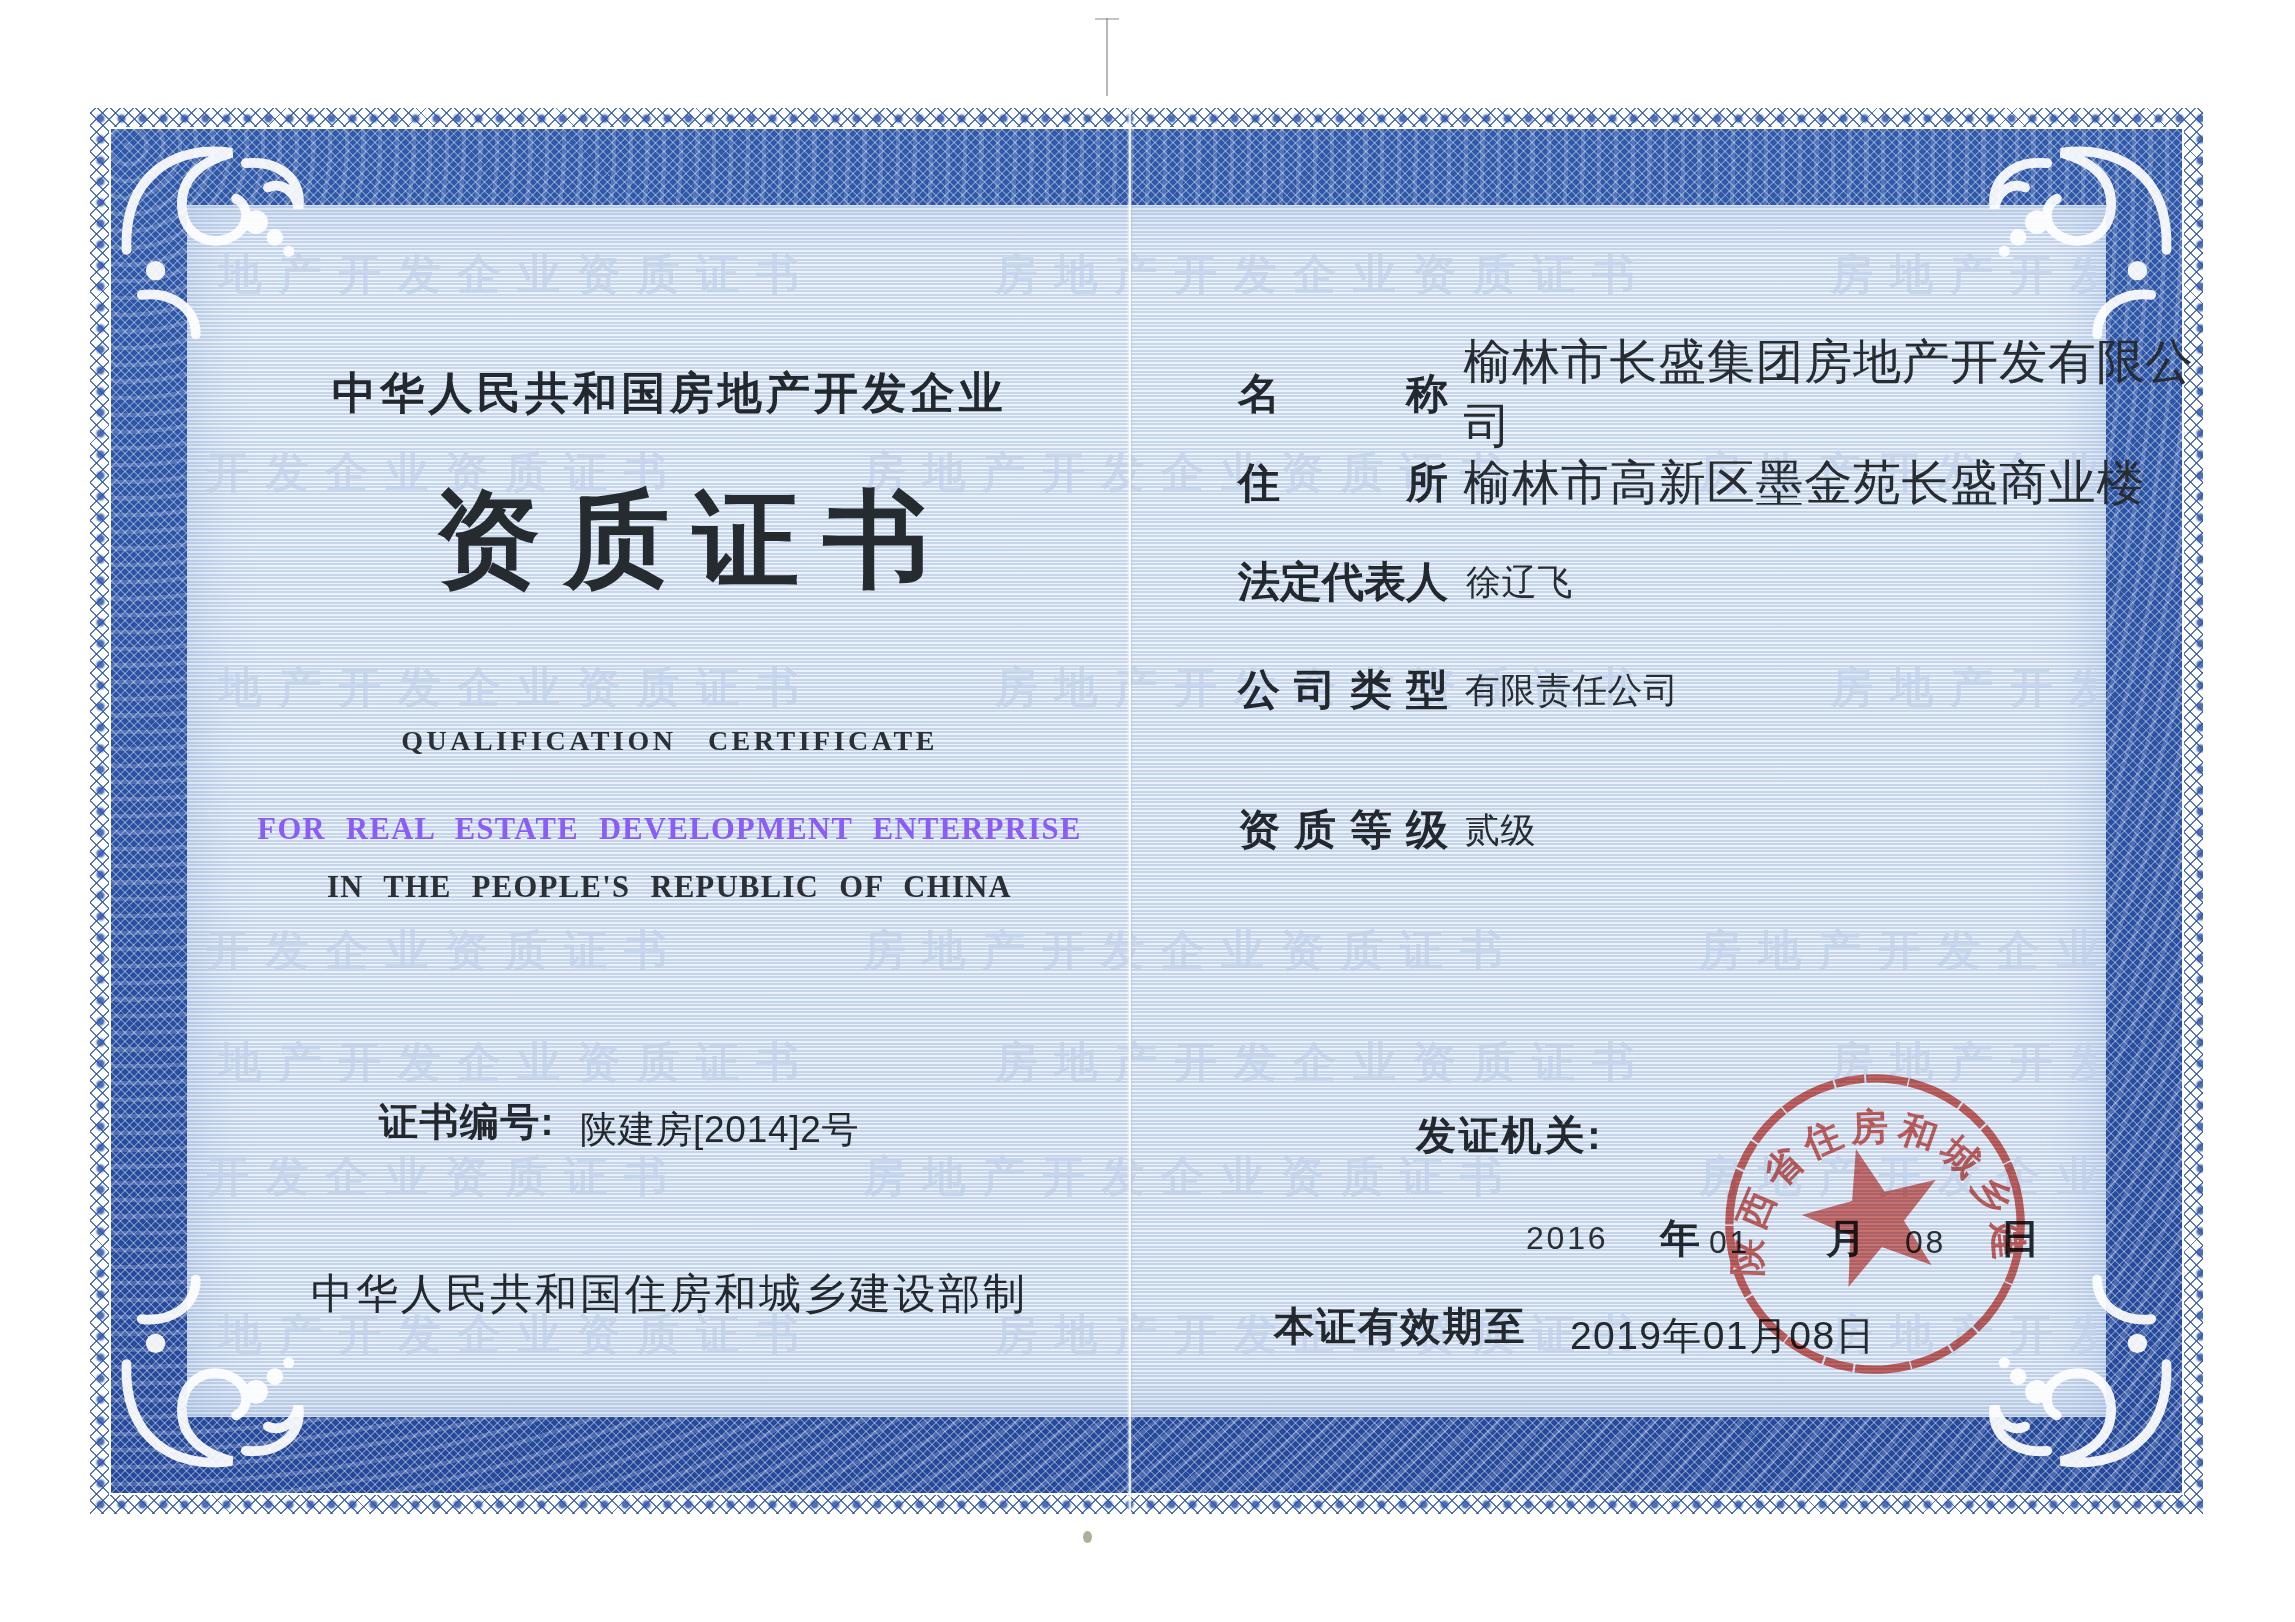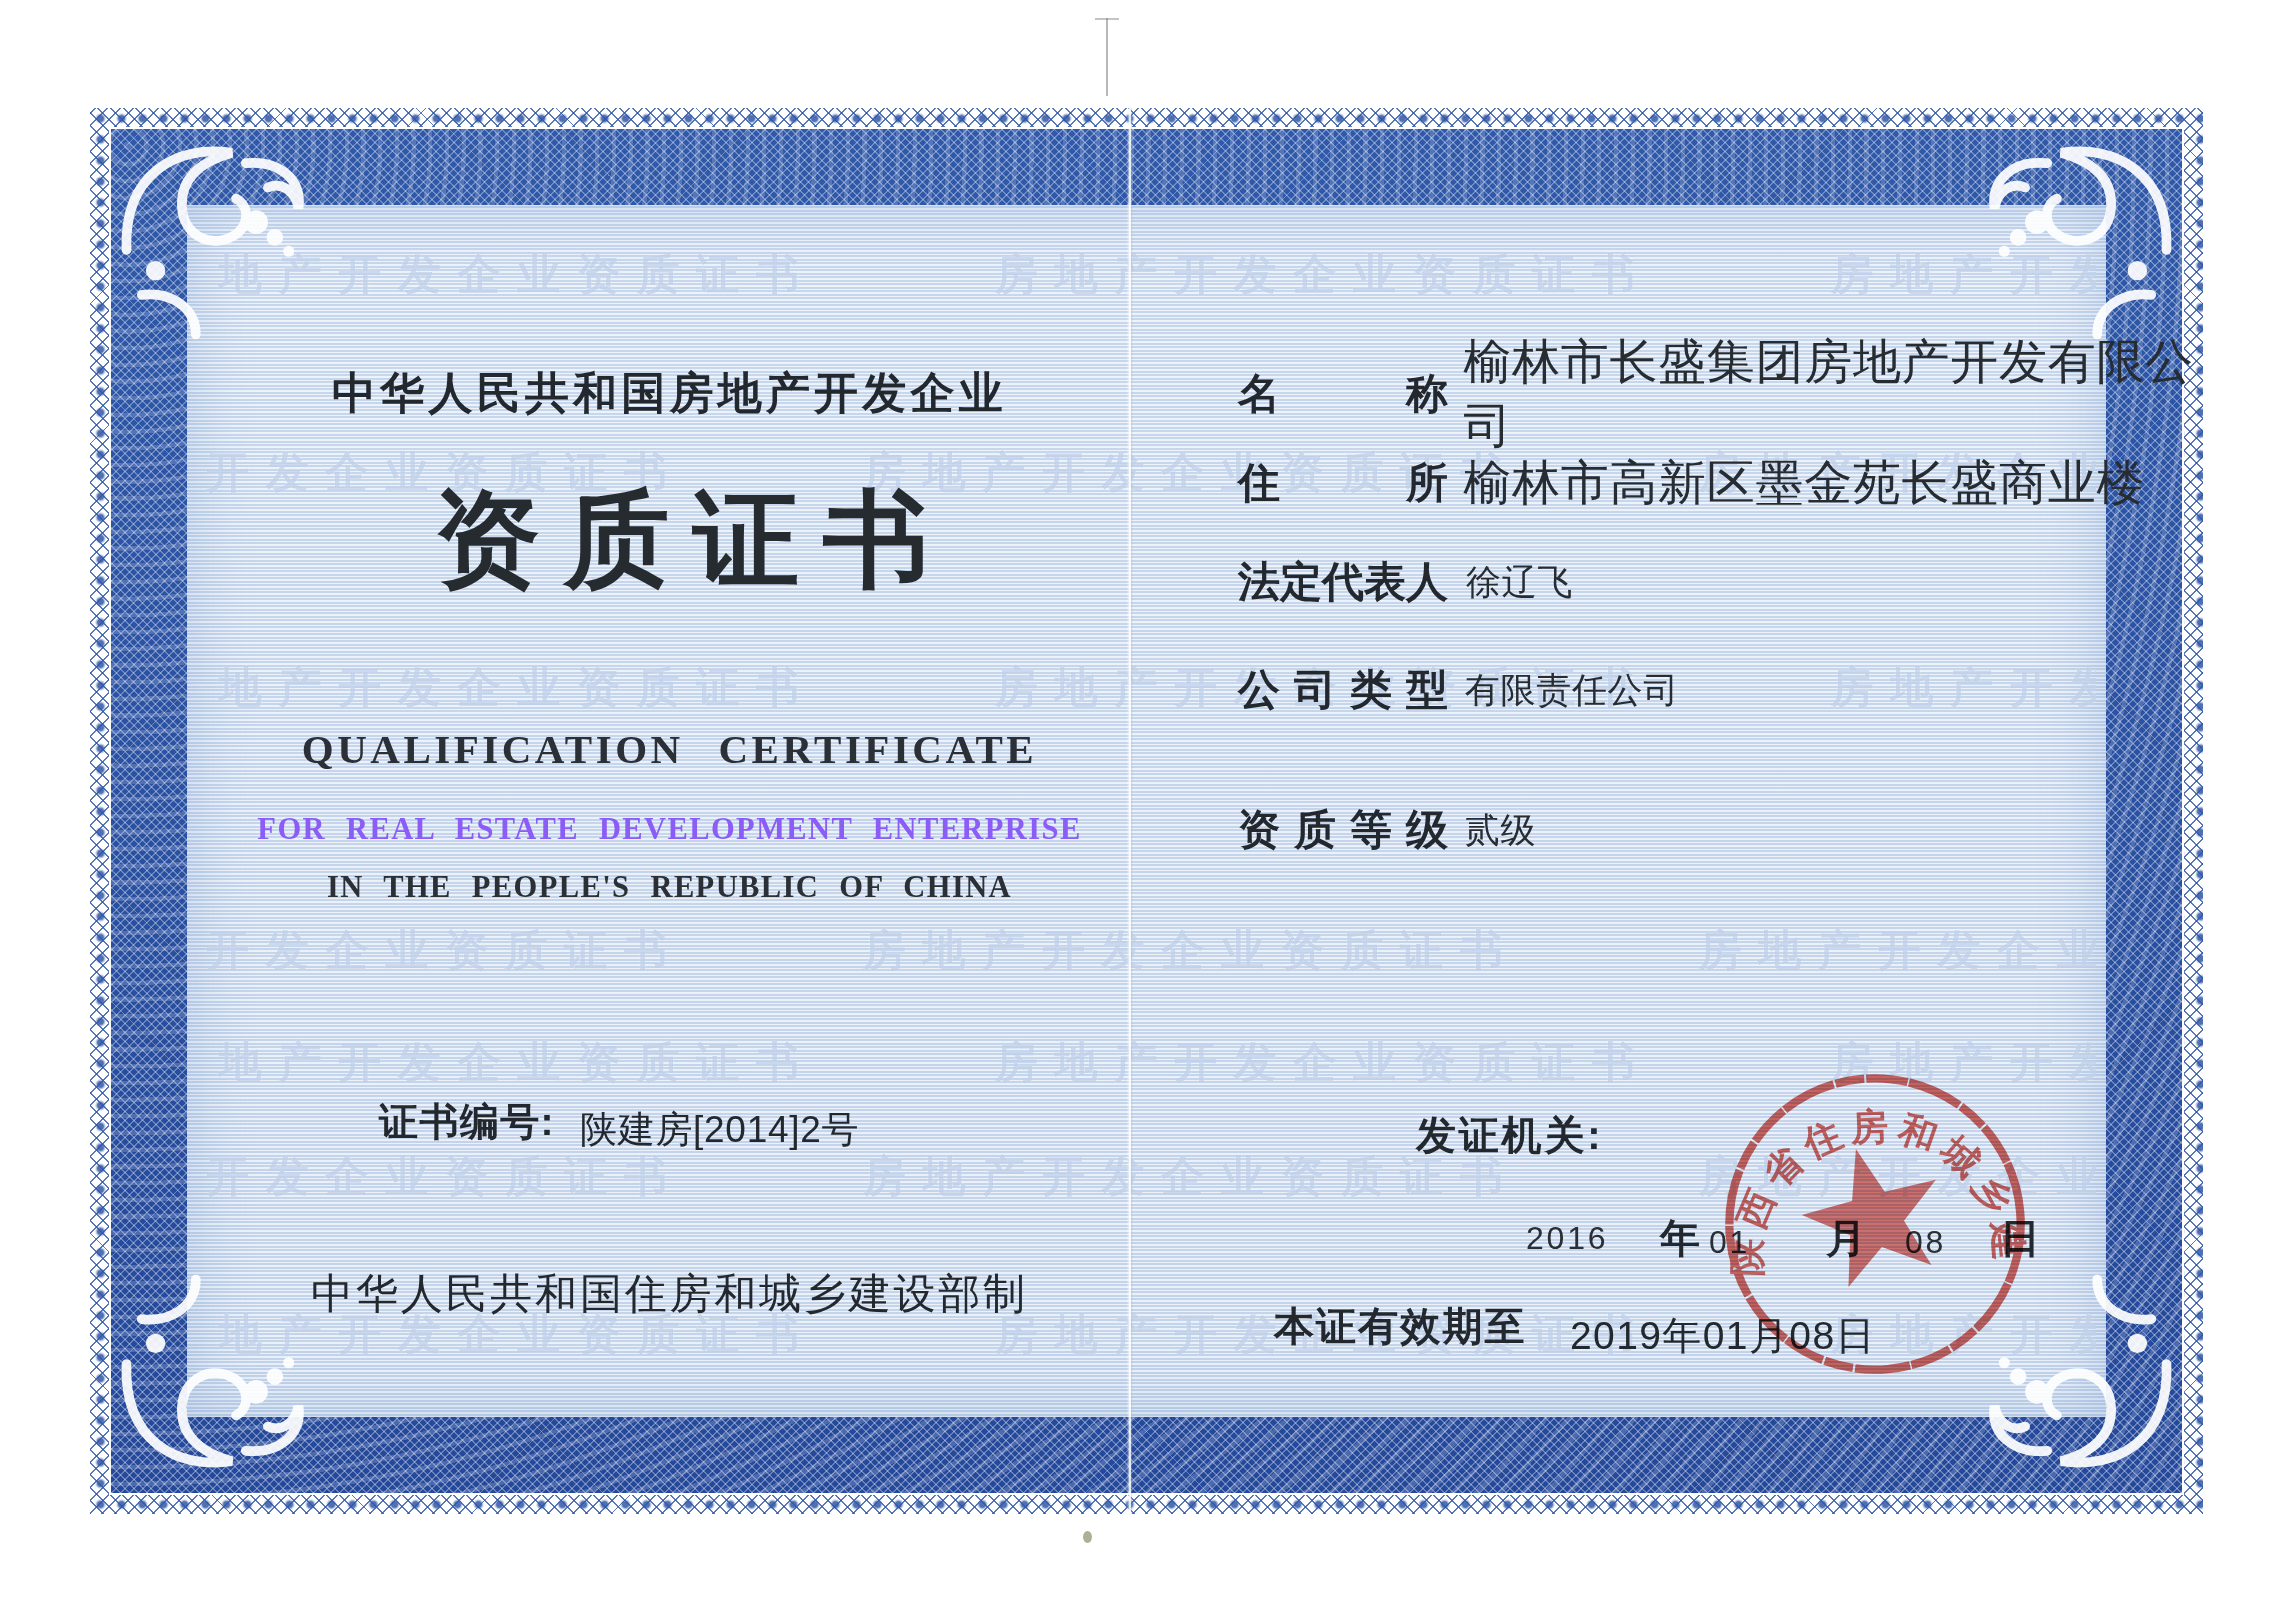--- a/index.html
+++ b/index.html
@@ -46,21 +46,21 @@
      background:rgba(255,255,255,.85);box-shadow:0.7px 0 1.4px rgba(120,140,175,.35), -0.7px 0 2.1px rgba(255,255,255,.9);}
   .fold-tick-v{position:absolute;left:1106px;top:18px;width:2.1px;height:78px;background:rgba(125,125,125,.55);}
   .fold-tick-h{position:absolute;left:1095px;top:18px;width:23.6px;height:2.1px;background:rgba(125,125,125,.45);}
   .scan-dot{position:absolute;left:1083px;top:1531px;width:9px;height:11.8px;border-radius:50%;
      background:rgba(110,110,70,.55);}
 
   
   .lcol{position:absolute;left:208px;width:923px;z-index:6;text-align:center;}
   .title-cn1{top:364px;font-size:44px;font-weight:bold;letter-spacing:4.2px;color:#23282e;}
   .title-cn2{top:469px;font-size:106px;font-weight:bold;letter-spacing:23.6px;padding-left:23.6px;color:#262b30;}
-  .title-en1{top:725px;font-family:"Liberation Serif", serif;font-size:41px;font-weight:bold;
+  .title-en1{top:725px;font-family:"Liberation Serif", serif;font-size:28px;font-weight:bold;
              letter-spacing:3.5px;word-spacing:21px;color:#2a3036;}
   .title-en2{top:812px;font-family:"Liberation Serif", serif;font-size:30.5px;font-weight:bold;
              letter-spacing:1.4px;word-spacing:11px;color:#8b5cf6;}
   .title-en3{top:870px;font-family:"Liberation Serif", serif;font-size:30.5px;font-weight:bold;
              letter-spacing:1.4px;word-spacing:11px;color:#2a3036;}
   .certno-row{top:1095px;text-align:left;padding-left:171px;display:flex;align-items:flex-start;}
   .certno-label{font-size:39px;font-weight:bold;letter-spacing:1.4px;}
   .certno-value{font-size:37px;margin-left:25px;padding-top:9.7px;letter-spacing:0.7px;}
   .issuer-line{top:1266px;font-size:42px;font-weight:normal;letter-spacing:2.8px;color:#23282e;}
 

